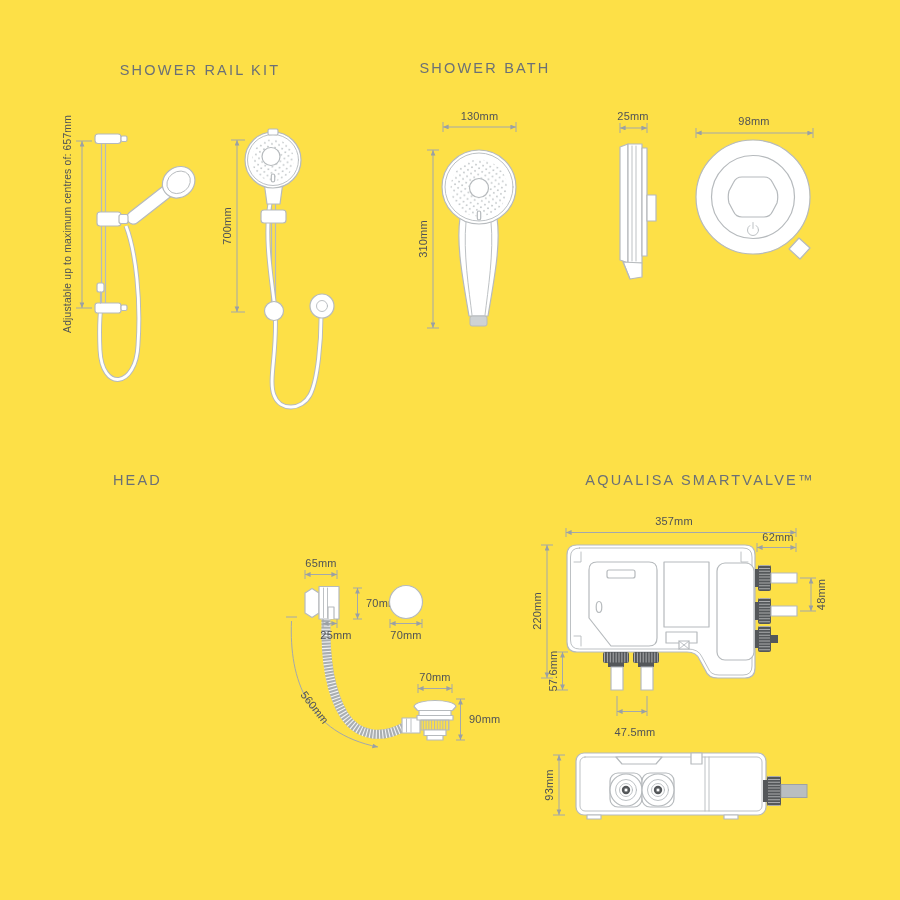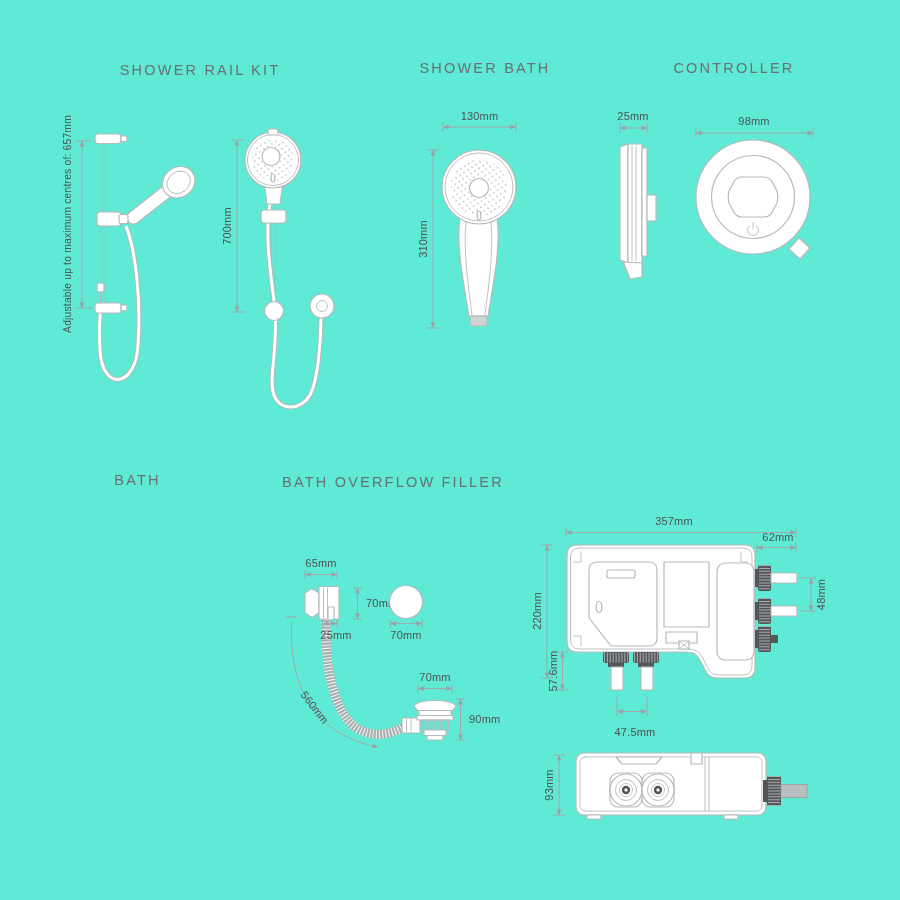--- a/index.html
+++ b/index.html
@@ -1,16 +1,16 @@
 <!DOCTYPE html>
 <html><head>
 <meta charset="utf-8">
 <style>
   html,body{margin:0;padding:0;background:#ffffff;}
-  #canvas{position:relative;width:900px;height:900px;background:#5eead4;overflow:hidden;
+  #canvas{position:relative;width:900px;height:900px;background:#fde047;overflow:hidden;
           font-family:"Liberation Sans",sans-serif;}
   .sec-title{position:absolute;text-align:center;font-size:14.5px;letter-spacing:2.2px;
              color:#6b7076;font-weight:400;white-space:nowrap;}
   .panel{position:absolute;}
   svg{display:block;overflow:visible;}
   svg text{font-family:"Liberation Sans",sans-serif;font-size:11px;fill:#4f5256;letter-spacing:.2px;}
   svg text.small{font-size:10.3px;}
   .ln{fill:none;stroke:#b6babd;stroke-width:1.2;stroke-linecap:round;stroke-linejoin:round;}
   .lnf{fill:#ffffff;stroke:#b6babd;stroke-width:1.2;stroke-linejoin:round;}
   .thin{stroke-width:.9;}
@@ -140,21 +140,20 @@
       <g>
         <circle class="lnf" cx="83" cy="87" r="37"></circle>
         <circle class="ln thin" cx="83" cy="87" r="34"></circle>
         <circle cx="83" cy="88" r="28.5" fill="url(#dots)" stroke="none"></circle>
         <circle class="lnf" cx="83" cy="88" r="9.5"></circle>
         <rect class="lnf" x="81.3" y="111" width="3.4" height="9" rx="1.7"></rect>
       </g>
     </svg>
   </div>
 
-  <div class="sec-title" style="left:614px;top:60px;width:240px">CONTROLLER</div>
 
   <div class="panel" style="left:590px;top:100px">
     <svg width="240" height="190" viewBox="0 0 240 190">
 
       <g>
         <line class="tick" x1="30" y1="23" x2="30" y2="33"></line>
         <line class="tick" x1="57" y1="23" x2="57" y2="33"></line>
         <line class="dim" x1="30" y1="28" x2="57" y2="28" marker-start="url(#arr)" marker-end="url(#arr)"></line>
         <text x="43" y="20" text-anchor="middle">25mm</text>
       </g>
@@ -184,24 +183,23 @@
         <circle class="ln" cx="163" cy="97" r="41.5"></circle>
         <path class="ln" d="M152,77 H 174 Q180,77 182.5,82.5 L187,91 Q188.5,97 187,103 L182.5,111.5 Q180,117 174,117 H 152 Q146,117 143.5,111.5 L139,103 Q137.5,97 139,91 L143.5,82.5 Q146,77 152,77 Z"></path>
         <g>
           <circle class="ln thin" cx="163" cy="130" r="5.5" pathLength="100" stroke-dasharray="65 20 15"></circle>
           <line class="ln thin" x1="163" y1="122.5" x2="163" y2="128.5"></line>
         </g>
       </g>
     </svg>
   </div>
 
-  <div class="sec-title" style="left:40px;top:472px;width:195px">BATH</div>
-
-
-  <div class="sec-title" style="left:280px;top:474px;width:226px">BATH OVERFLOW FILLER</div>
+  <div class="sec-title" style="left:40px;top:472px;width:195px">HEAD</div>
+
+
 
   <div class="panel" style="left:280px;top:500px">
     <svg width="240" height="270" viewBox="0 0 240 270">
 
       <g>
         <line class="tick" x1="25" y1="70" x2="25" y2="79"></line>
         <line class="tick" x1="57" y1="70" x2="57" y2="79"></line>
         <line class="dim" x1="25" y1="74.5" x2="57" y2="74.5" marker-start="url(#arr)" marker-end="url(#arr)"></line>
         <text x="41" y="67" text-anchor="middle">65mm</text>
       </g>
@@ -268,20 +266,21 @@
 
       <g>
         <line class="tick" x1="176" y1="199" x2="185" y2="199"></line>
         <line class="tick" x1="176" y1="240" x2="185" y2="240"></line>
         <line class="dim" x1="180.5" y1="199" x2="180.5" y2="240" marker-start="url(#arr)" marker-end="url(#arr)"></line>
         <text x="189" y="223" text-anchor="start">90mm</text>
       </g>
     </svg>
   </div>
 
+  <div class="sec-title" style="left:560px;top:472px;width:280px">AQUALISA SMARTVALVE™</div>
 
   <div class="panel" style="left:519px;top:500px">
     <svg width="350" height="370" viewBox="0 0 350 370">
 
       <g>
         <line class="tick" x1="47" y1="28" x2="47" y2="37"></line>
         <line class="tick" x1="277" y1="28" x2="277" y2="37"></line>
         <line class="dim" x1="47" y1="32.5" x2="277" y2="32.5" marker-start="url(#arr)" marker-end="url(#arr)"></line>
         <text x="155" y="25" text-anchor="middle">357mm</text>
       </g>

